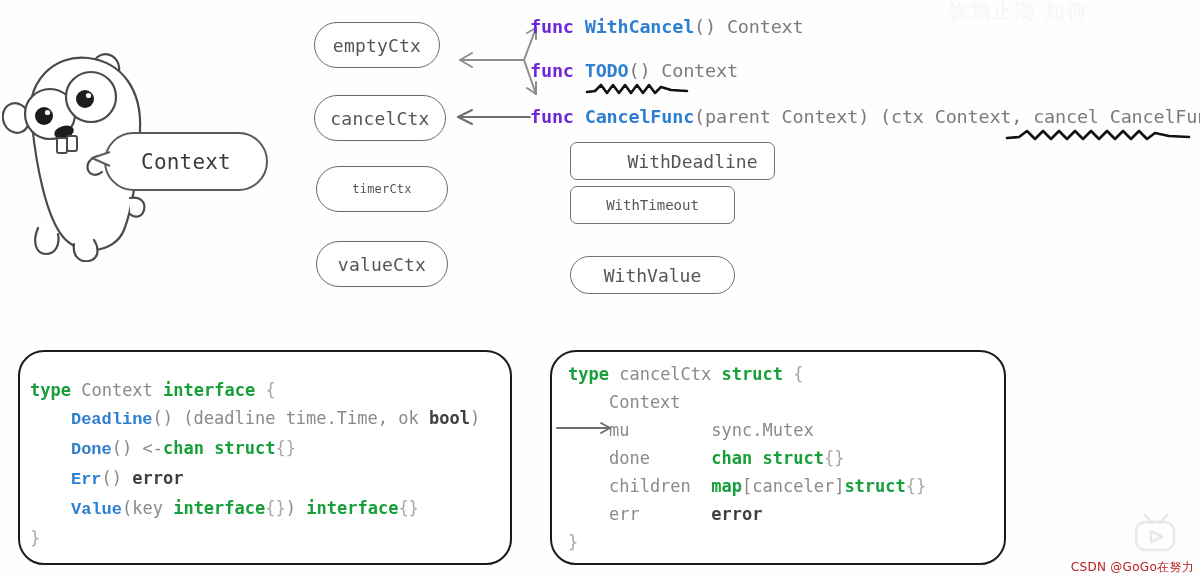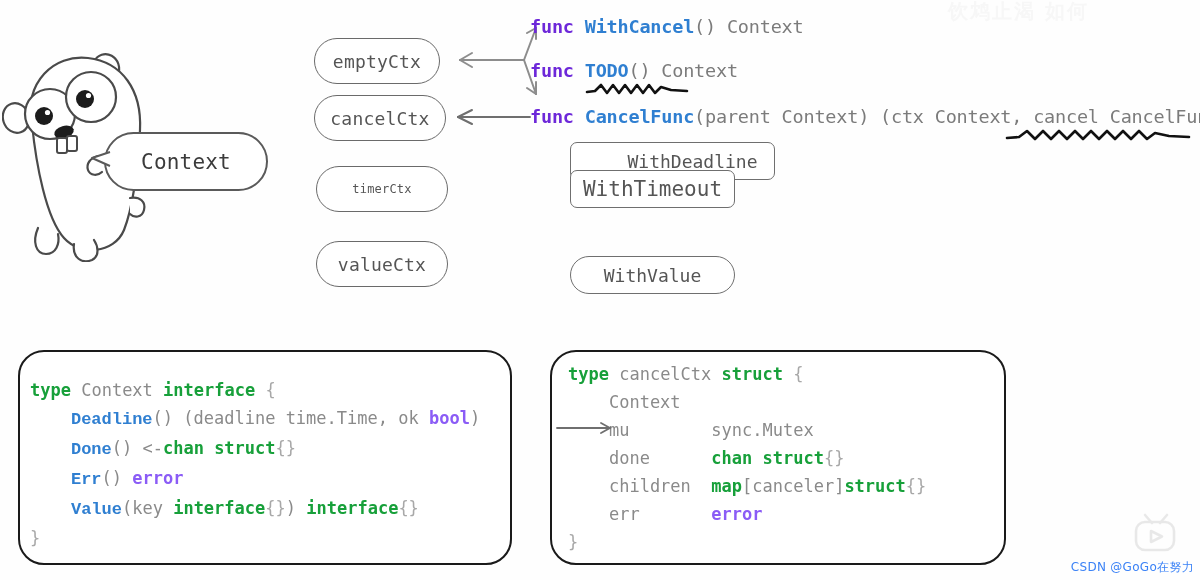--- a/index.html
+++ b/index.html
@@ -82,32 +82,32 @@
   .code {
     position: absolute;
     font-family: "DejaVu Sans Mono", "Liberation Mono", monospace;
     font-size: 17px;
     line-height: 28px;
     white-space: pre;
     color: #8a8a8a;
   }
   .c-kw    { color: #17a03a; font-weight: bold; }   
   .c-fn    { color: #2f7fd1; font-weight: bold; font-family: Liberation Mono, monospace; }   
-  .c-err   { color: #8b5cf6; font-weight: bold; }   
+  .c-err   { color: #404040; font-weight: bold; }   
   .c-dim   { color: #8a8a8a; }
   .c-brace { color: #a8a8a8; }
 
   
   #watermark-text {
     position: absolute;
     right: 6px;
     bottom: 4px;
     font-family: "DejaVu Sans", "Liberation Sans", sans-serif;
     font-size: 12px;
-    color: #3b82f6;
+    color: #b91c1c;
     letter-spacing: .3px;
     text-align: right;
   }
   #watermark-icon {
     position: absolute;
     right: 18px;
     bottom: 24px;
     width: 54px;
     height: 48px;
     opacity: .30;
@@ -166,21 +166,21 @@
 </svg>
 
 <div class="pill" id="context-pill">
   <span>Context</span>
 </div>
 
 <svg class="abs" style="left:86px; top:148px; width:26px; height:24px;" viewBox="0 0 26 24">
   <path d="M24 4 L6 10 L24 18" fill="#ffffff" stroke="#5a5a5a" stroke-width="2" stroke-linejoin="round"></path>
 </svg>
 
-<div class="pill" style="left:314px; top:22px; width:124px; height:44px; font-size:18px;margin-top:16px;">
+<div class="pill" style="left:314px; top:22px; width:124px; height:44px; font-size:18px;">
   <span>emptyCtx</span>
 </div>
 
 <div class="pill" style="left:314px; top:95px; width:130px; height:44px; font-size:18px;">
   <span>cancelCtx</span>
 </div>
 
 <div class="pill" style="left:316px; top:166px; width:130px; height:44px; font-size:12px;">
   <span>timerCtx</span>
 </div>
@@ -231,21 +231,21 @@
 </div>
 
 <svg class="abs" style="left:1005px; top:128px; width:186px; height:14px;" viewBox="0 0 186 14">
   <path d="M2 10 L14 9 L22 3 L30 11 L38 3 L46 11 L54 3 L62 11 L70 3 L78 11 L86 3 L94 11 L102 3 L110 11 L118 3 L126 11 L134 3 L142 11 L150 5 L164 8 L184 9" fill="none" stroke="#111111" stroke-width="2.6" stroke-linecap="round" stroke-linejoin="round"></path>
 </svg>
 
 <div class="rectbox" style="left:570px; top:142px; width:163px; height:36px; font-size:18px;padding-left:40px;">
   <span>WithDeadline</span>
 </div>
 
-<div class="rectbox" style="left:570px; top:170px; width:163px; height:36px; font-size:21px;">
+<div class="rectbox" style="left:570px; top:186px; width:163px; height:36px; font-size:14px;">
   <span>WithTimeout</span>
 </div>
 
 <div class="rectbox" style="left:570px; top:256px; width:163px; height:36px; font-size:18px;border-radius:19px;">
   <span>WithValue</span>
 </div>
 
 <div class="card" style="left:18px; top:350px; width:494px; height:215px;">
   <div class="code" id="code-left" style="left:10px; top:24px;"><div><span class="c-kw">type </span><span class="c-dim">Context </span><span class="c-kw">interface </span><span class="c-brace">{</span></div><div><span class="c-dim">    </span><span class="c-fn">Deadline</span><span class="c-dim">() (deadline time.Time, ok </span><span class="c-err">bool</span><span class="c-dim">)</span></div><div><span class="c-dim">    </span><span class="c-fn">Done</span><span class="c-dim">() &lt;-</span><span class="c-kw">chan struct</span><span class="c-brace">{}</span></div><div><span class="c-dim">    </span><span class="c-fn">Err</span><span class="c-dim">() </span><span class="c-err">error</span></div><div><span class="c-dim">    </span><span class="c-fn">Value</span><span class="c-dim">(key </span><span class="c-kw">interface</span><span class="c-brace">{}</span><span class="c-dim">) </span><span class="c-kw">interface</span><span class="c-brace">{}</span></div><div><span class="c-brace">}</span></div></div>
 </div>

